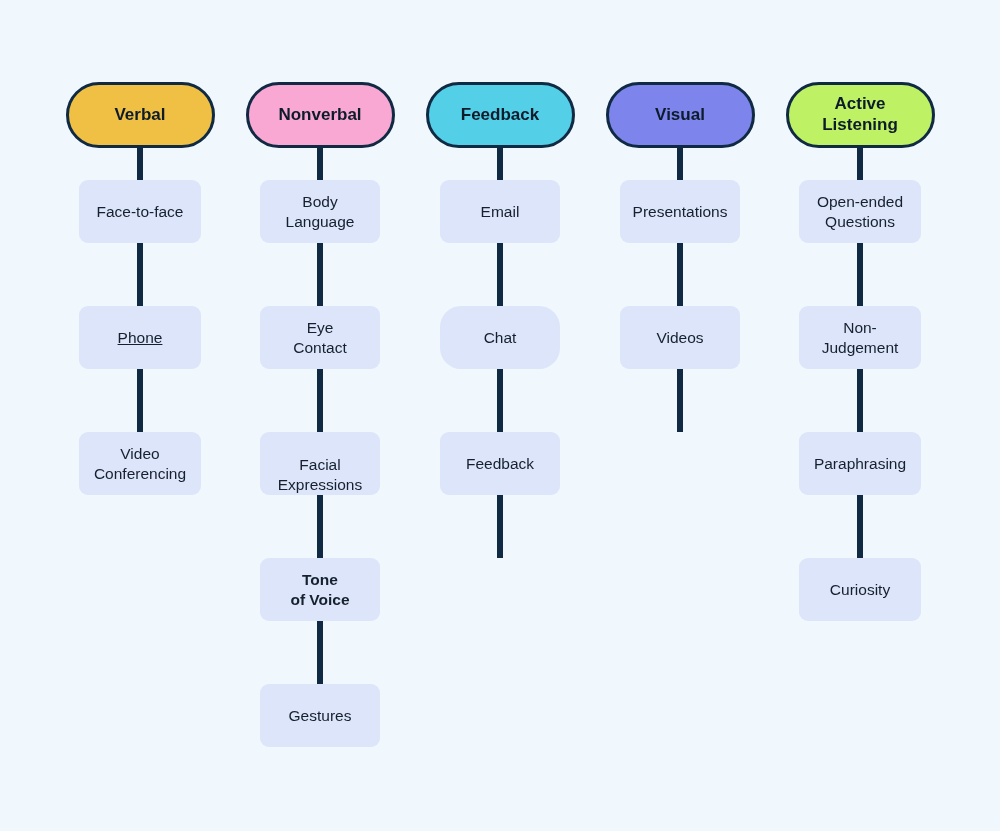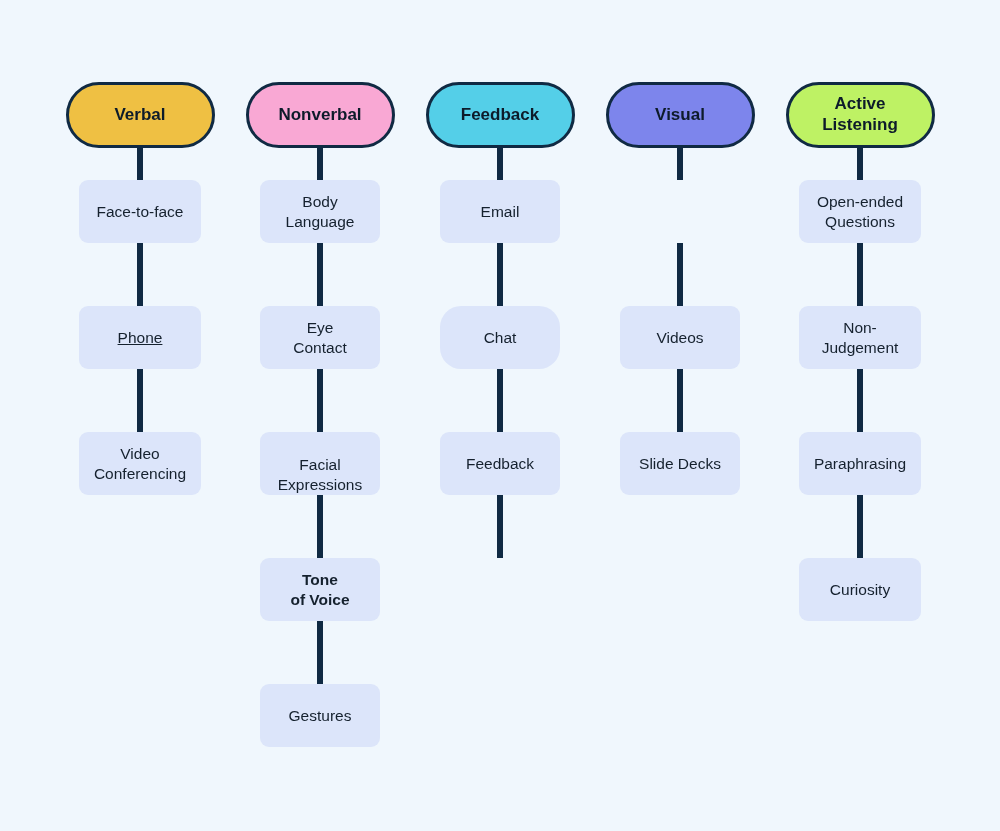--- a/index.html
+++ b/index.html
@@ -131,25 +131,25 @@
         <span>Feedback</span>
       </div>
     </div>
     <div class="column" style="left: 590px;">
       <div class="connector" style="top: 148px; height: 32px;"></div>
       <div class="connector" style="top: 243px; height: 63px;"></div>
       <div class="connector" style="top: 369px; height: 63px;"></div>
       <div class="header-node" style="background: rgb(125, 133, 236);">
         <span>Visual</span>
       </div>
+      <div class="item-node" style="top: 180px; width: 120px; margin-left: -60px;">
+        <span>Presentations</span>
+      </div>
       <div class="item-node" style="top: 306px; width: 120px; margin-left: -60px;">
         <span>Videos</span>
-      </div>
-      <div class="item-node" style="top: 432px; width: 120px; margin-left: -60px;">
-        <span>Slide Decks</span>
       </div>
     </div>
     <div class="column" style="left: 770px;">
       <div class="connector" style="top: 148px; height: 32px;"></div>
       <div class="connector" style="top: 243px; height: 63px;"></div>
       <div class="connector" style="top: 369px; height: 63px;"></div>
       <div class="connector" style="top: 495px; height: 63px;"></div>
       <div class="header-node" style="background: #bef264;">
         <span>Active<br>Listening</span>
       </div>

